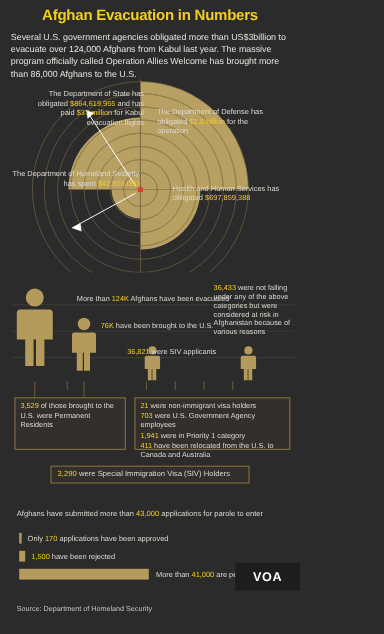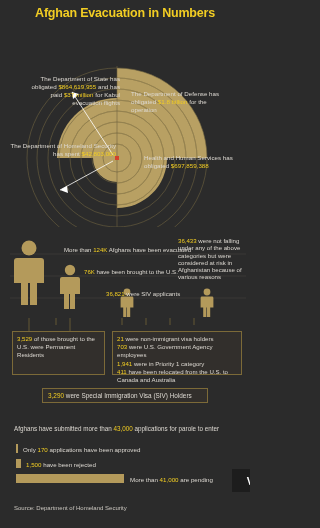--- a/index.html
+++ b/index.html
@@ -4,21 +4,21 @@
 <style>
   html,body{margin:0;padding:0;}
   body{
     width:250px;height:528px;
     background:#2b2b2b;
     font-family:"Liberation Sans",sans-serif;
     color:#e9e7e2;
     overflow:hidden;
     position:relative;
   }
-  .wrap{position:relative;width:250px;height:492px;padding-left:36px;}
+  .wrap{position:relative;width:250px;height:492px;}
 
   .title{
     position:absolute;left:0;top:6px;width:250px;
     text-align:center;
     font-size:12.5px;font-weight:bold;color:#f2cd23;
     letter-spacing:-0.2px;
   }
   .intro{
     position:absolute;left:9px;top:26px;width:234px;
     font-size:7.4px;line-height:10.2px;color:#e4e2dc;
@@ -78,20 +78,21 @@
     font-size:10.5px;font-weight:bold;letter-spacing:0.5px;
     display:flex;align-items:center;justify-content:center;margin-left:28px;
   }
 </style>
 </head>
 <body>
 
 <div class="wrap">
 
   <div class="title">Afghan Evacuation in Numbers</div>
+  <div class="intro">Several U.S. government agencies obligated more than US$3billion to evacuate over 124,000 Afghans from Kabul last year. The massive program officially called Operation Allies Welcome has brought more than 86,000 Afghans to the U.S.</div>
 
   <div class="donut-area">
     <svg class="donut-svg" width="250" height="165" viewBox="0 0 250 165">
       <defs>
         <clipPath id="clipDefense">
           <path d="M117,96 L117,6 A90,90 0 0 1 207,96 Z"></path>
         </clipPath>
         <clipPath id="clipState">
           <path d="M117,96 L117,36 A60,60 0 0 0 57,96 Z"></path>
         </clipPath>

